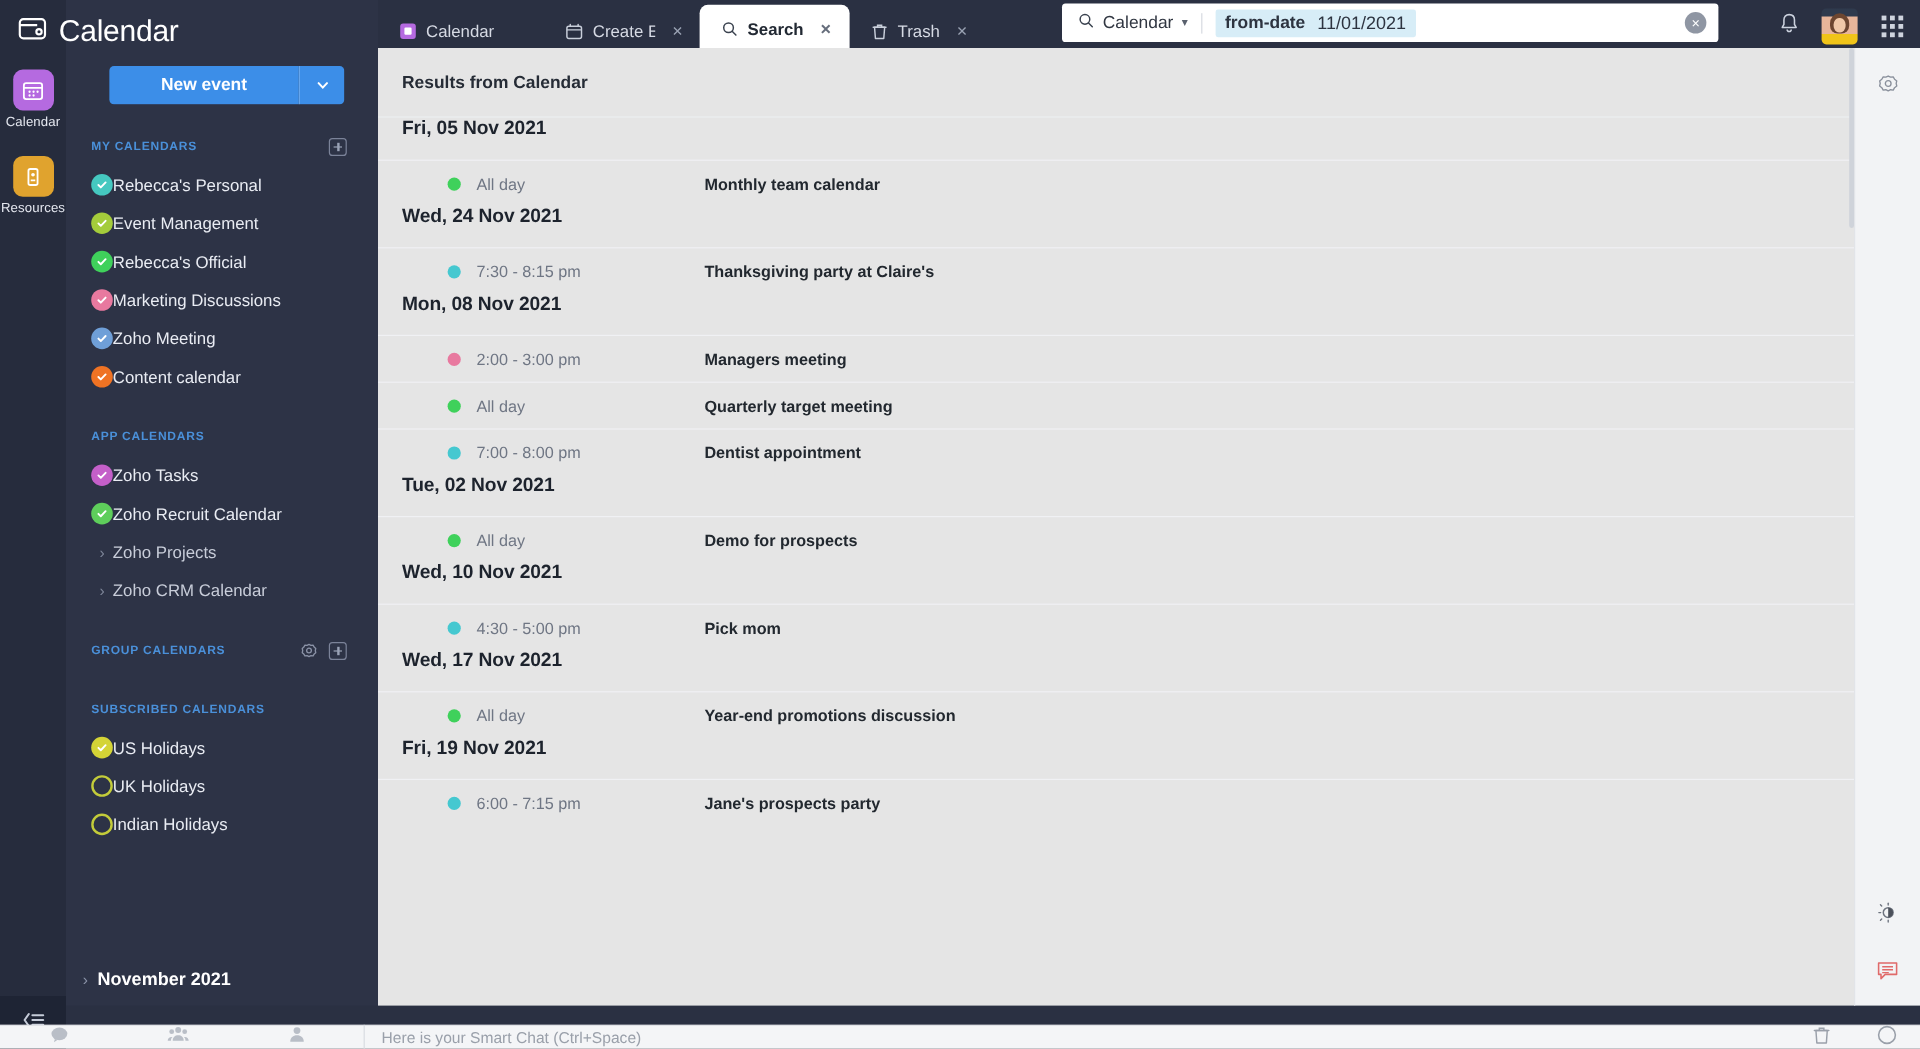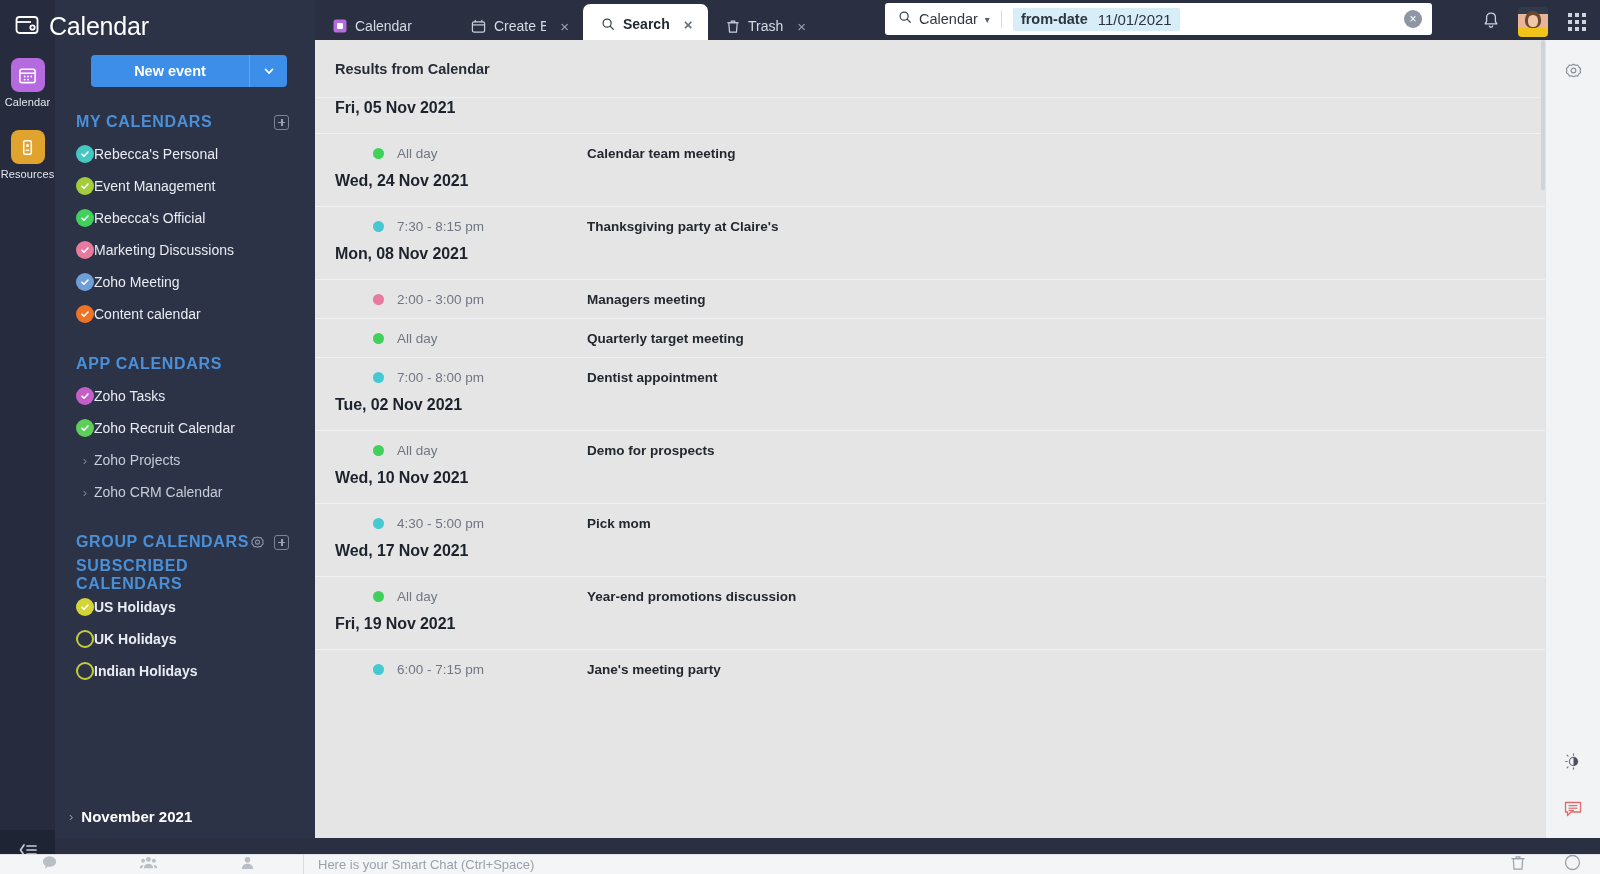--- a/index.html
+++ b/index.html
@@ -44,21 +44,21 @@
   .new-event-caret {
     width:38px; background:#3c8ee8; display:flex; align-items:center; justify-content:center;
     border-left:1px solid rgba(255,255,255,.22);
   }
 
   .section-head {
     display:flex; align-items:center; justify-content:space-between;
     padding:0 26px 0 21px; height:22px; margin-top:18px;
   }
   .section-title {
-    font-size:16px; font-weight:bold; color:#4a90d9; letter-spacing:.65px;
+    font-size:10px; font-weight:bold; color:#4a90d9; letter-spacing:.65px;
   }
   .section-actions { display:flex; align-items:center; gap:9px; }
   .sq-btn { width:15px; height:15px; border:1.4px solid #7b8399; border-radius:3px;
             position:relative; cursor:pointer; }
   .sq-btn:before, .sq-btn:after {
     content:""; position:absolute; background:#9aa2b6;
   }
   .sq-btn:before { left:3px; right:3px; top:6px; height:1.5px; }
   .sq-btn:after { top:3px; bottom:3px; left:6px; width:1.5px; }
 
@@ -68,21 +68,21 @@
     cursor:pointer;
   }
   .cal-check {
     width:18px; height:18px; border-radius:50%; flex:0 0 18px;
     display:flex; align-items:center; justify-content:center;
   }
   .cal-check svg { display:block; }
   .cal-ring { width:18px; height:18px; border-radius:50%; flex:0 0 18px;
               border:2px solid #c3cc3a; background:transparent; }
   .cal-name { font-size:14px; color:#e9ecf3; }
-  .cal-item.sub .cal-name { font-weight:bold; }
+  .cal-item.sub .cal-name { font-weight:normal; }
   .chev {
     width:18px; flex:0 0 18px; display:flex; align-items:center; justify-content:center;
     color:#7d8598; font-size:13px;
   }
   .cal-item.expandable .cal-name { color:#c8cdd9; }
 
   .sidebar-footer {
     position:absolute; left:0; bottom:0; width:260px; height:44px;
     display:flex; align-items:center;
   }
@@ -353,21 +353,21 @@
           <span style="display:flex">
             <svg width="15" height="15" viewBox="0 0 16 16">
                 <path d="M8 2.2 L9.7 3 L11.6 2.8 L12.6 4.5 L14 5.7 L13.6 7.6 L14 9.5 L12.6 10.7 L11.6 12.4 L9.7 12.2 L8 13 L6.3 12.2 L4.4 12.4 L3.4 10.7 L2 9.5 L2.4 7.6 L2 5.7 L3.4 4.5 L4.4 2.8 L6.3 3 Z" fill="none" stroke="#8a92a6" stroke-width="1.2" stroke-linejoin="round"></path>
                 <circle cx="8" cy="7.6" r="2.1" fill="none" stroke="#8a92a6" stroke-width="1.2"></circle>
               </svg>
           </span>
           <span class="sq-btn"></span>
         </span>
       </div>
 
-      <div class="section-head" style="margin-top:11px">
+      <div class="section-head" style="margin-top:27px">
         <span class="section-title">SUBSCRIBED CALENDARS</span>
       </div>
       <div class="cal-list">
         <div class="cal-item sub">
           <span class="cal-check" style="background:#d4d436">
               <svg width="10" height="10" viewBox="0 0 10 10">
                 <path d="M2 5.2 L4 7.2 L8 3" fill="none" stroke="#fff" stroke-width="1.6" stroke-linecap="round" stroke-linejoin="round"></path>
               </svg>
             </span>
           <span class="cal-name">US Holidays</span>
@@ -502,21 +502,21 @@
     <div class="results-header">
       <span class="results-title">Results from Calendar</span>
     </div>
     <div class="results-list">
 
       <div class="day-group">
         <div class="day-label">Fri, 05 Nov 2021</div>
         <div class="event-row">
           <span class="event-dot" style="background:#3fd15b"></span>
           <span class="event-time">All day</span>
-          <span class="event-title">Calendar team meeting</span>
+          <span class="event-title">Monthly team calendar</span>
         </div>
       </div>
 
       <div class="day-group">
         <div class="day-label">Wed, 24 Nov 2021</div>
         <div class="event-row">
           <span class="event-dot" style="background:#45c8d0"></span>
           <span class="event-time">7:30 - 8:15 pm</span>
           <span class="event-title">Thanksgiving party at Claire's</span>
         </div>
@@ -566,21 +566,21 @@
           <span class="event-time">All day</span>
           <span class="event-title">Year-end promotions discussion</span>
         </div>
       </div>
 
       <div class="day-group">
         <div class="day-label">Fri, 19 Nov 2021</div>
         <div class="event-row">
           <span class="event-dot" style="background:#45c8d0"></span>
           <span class="event-time">6:00 - 7:15 pm</span>
-          <span class="event-title">Jane's meeting party</span>
+          <span class="event-title">Jane's prospects party</span>
         </div>
       </div>
 
     </div>
     <div class="content-scrollbar"></div>
   </div>
 
   <div class="right-rail">
     <div class="rr-top">
       <div class="rr-icon">

